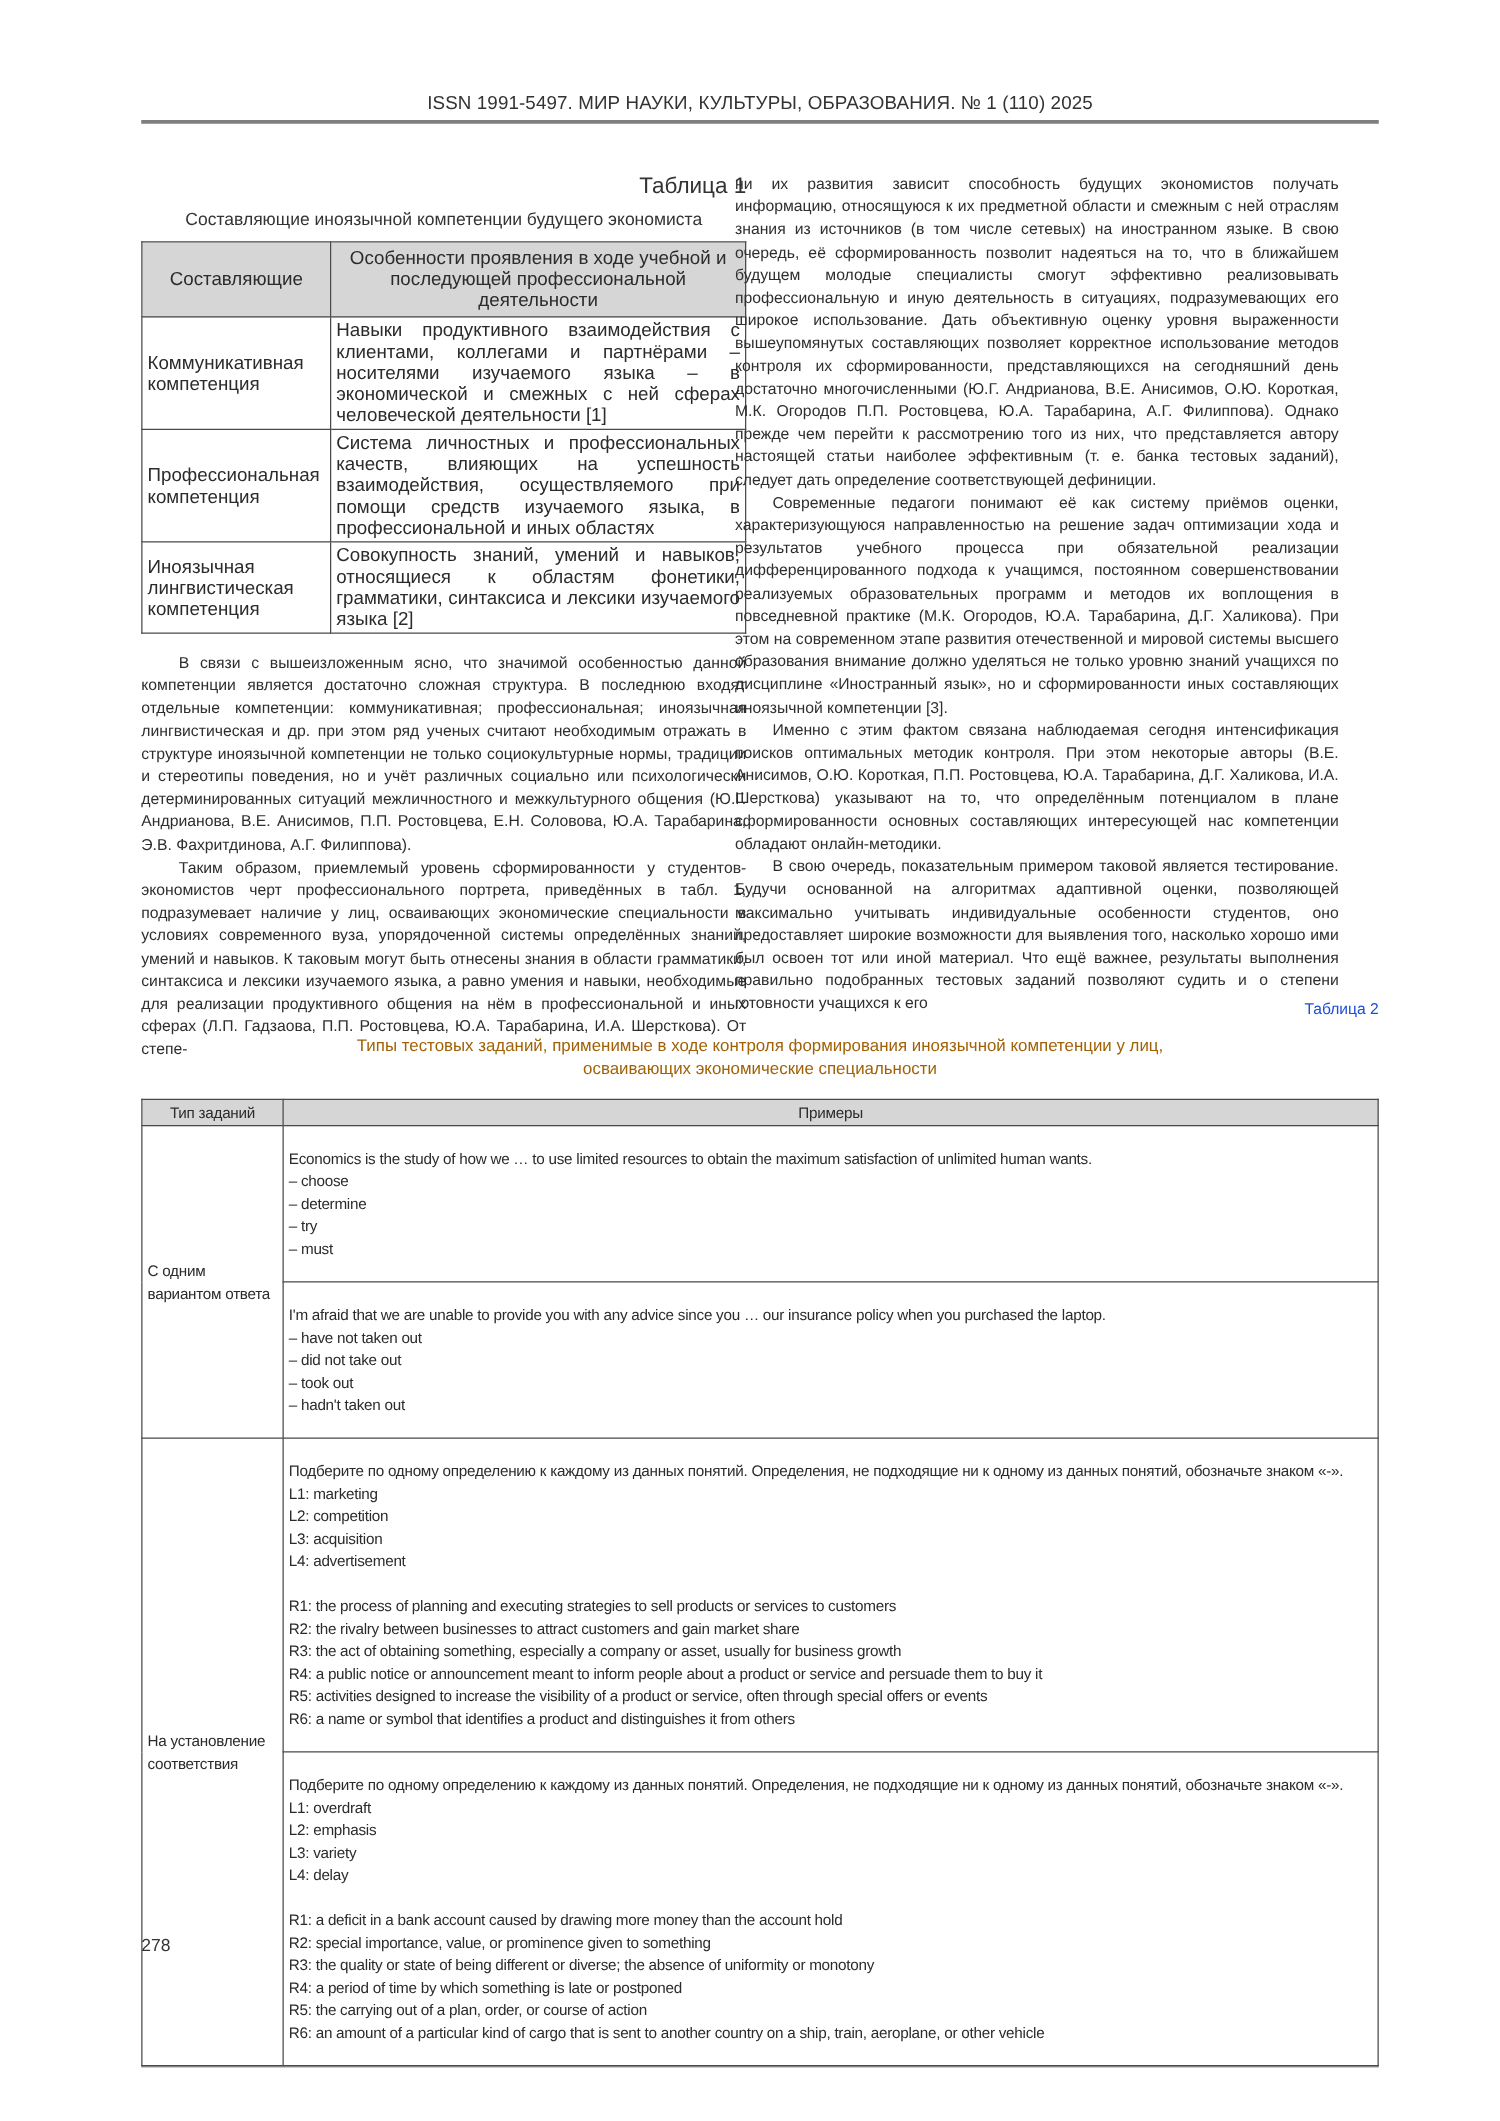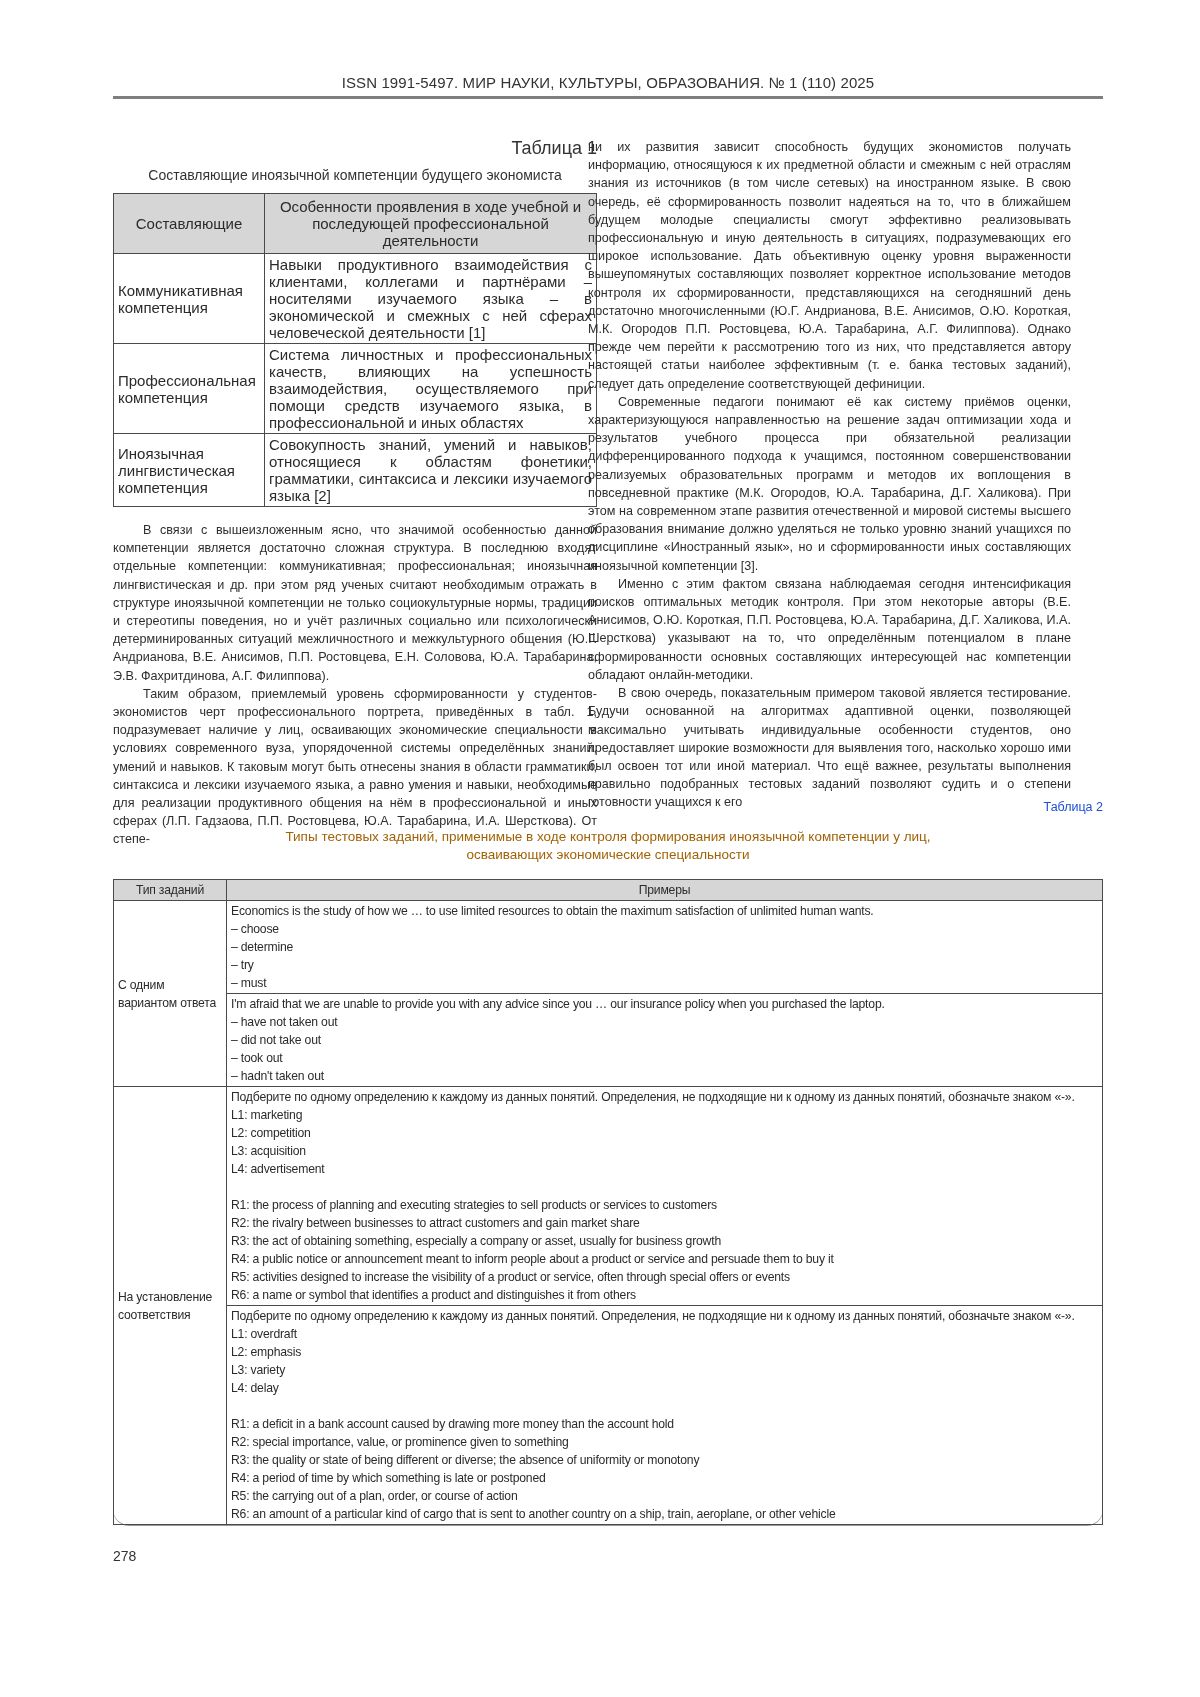--- a/index.html
+++ b/index.html
@@ -25,27 +25,27 @@
   table.t1 td.body { text-align: justify; }
   .para {
     font-size: 12.6px; line-height: 18.2px; text-align: justify; margin: 0;
     text-indent: 30px; color: #2e2e2e;
   }
   .para.noindent { text-indent: 0; }
   .t2-wrap { position: absolute; left: 113px; top: 800px; width: 990px; }
   .t2-label { text-align: right; font-size: 12.5px; color: #1d4ed8; }
   .t2-title { text-align: center; font-size: 13.5px; line-height: 18px; margin-top: 14px; margin-bottom: 15px; color: #a16207; }
   table.t2 { width: 100%; border-collapse: collapse; font-size: 12.2px; line-height: 18px; letter-spacing: -0.2px; }
-  table.t2 th, table.t2 td { border: 1.5px solid #4a4a4a; padding: 1px 4px; vertical-align: top; }
+  table.t2 th, table.t2 td { border: 1.5px solid #4a4a4a; padding: 17px 4px; vertical-align: top; }
   table.t2 th { background: #d6d6d6; font-weight: normal; text-align: center; padding: 1px 4px; }
   table.t2 td.type { width: 104px; vertical-align: middle; }
   .line { display: block; }
   .gap { display: block; height: 18px; }
   .page-number { position: absolute; left: 113px; top: 1548px; font-size: 14px; color: #333; }
-  .t2-outer-shadow { box-shadow: 0 1px 0 #999; border-radius: 16px; }
+  .t2-outer-shadow { box-shadow: 0 1px 0 #999; }
 </style>
 </head>
 <body>
 
 <div class="page-header">ISSN 1991-5497. МИР НАУКИ, КУЛЬТУРЫ, ОБРАЗОВАНИЯ.  № 1 (110) 2025</div>
 <div class="header-rule"></div>
 
 <div class="col-left">
   <div class="table-label">Таблица 1</div>
   <div class="table-title">Составляющие иноязычной компетенции будущего экономиста</div>

